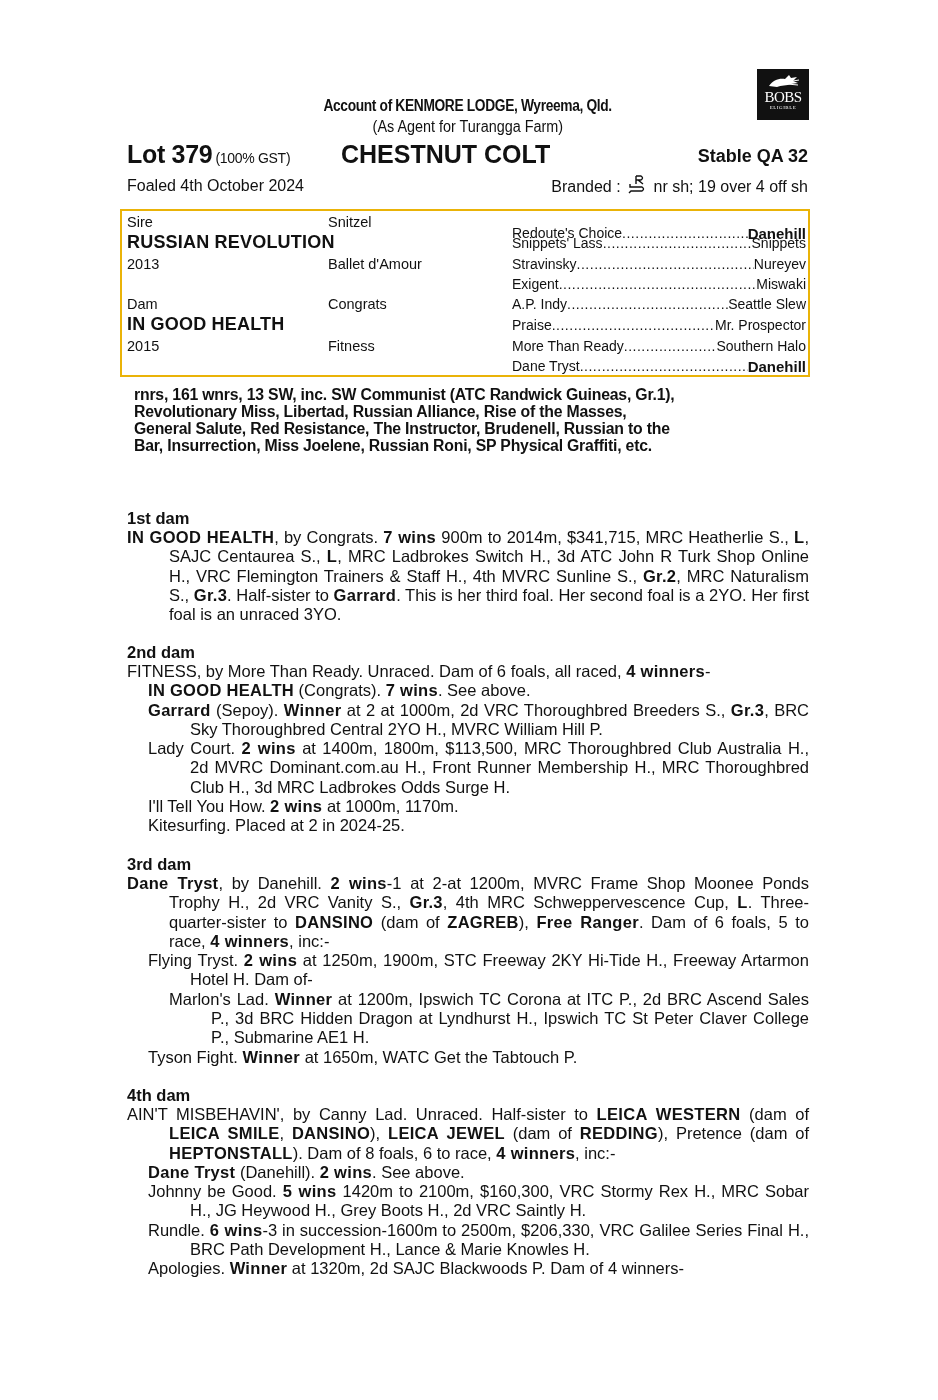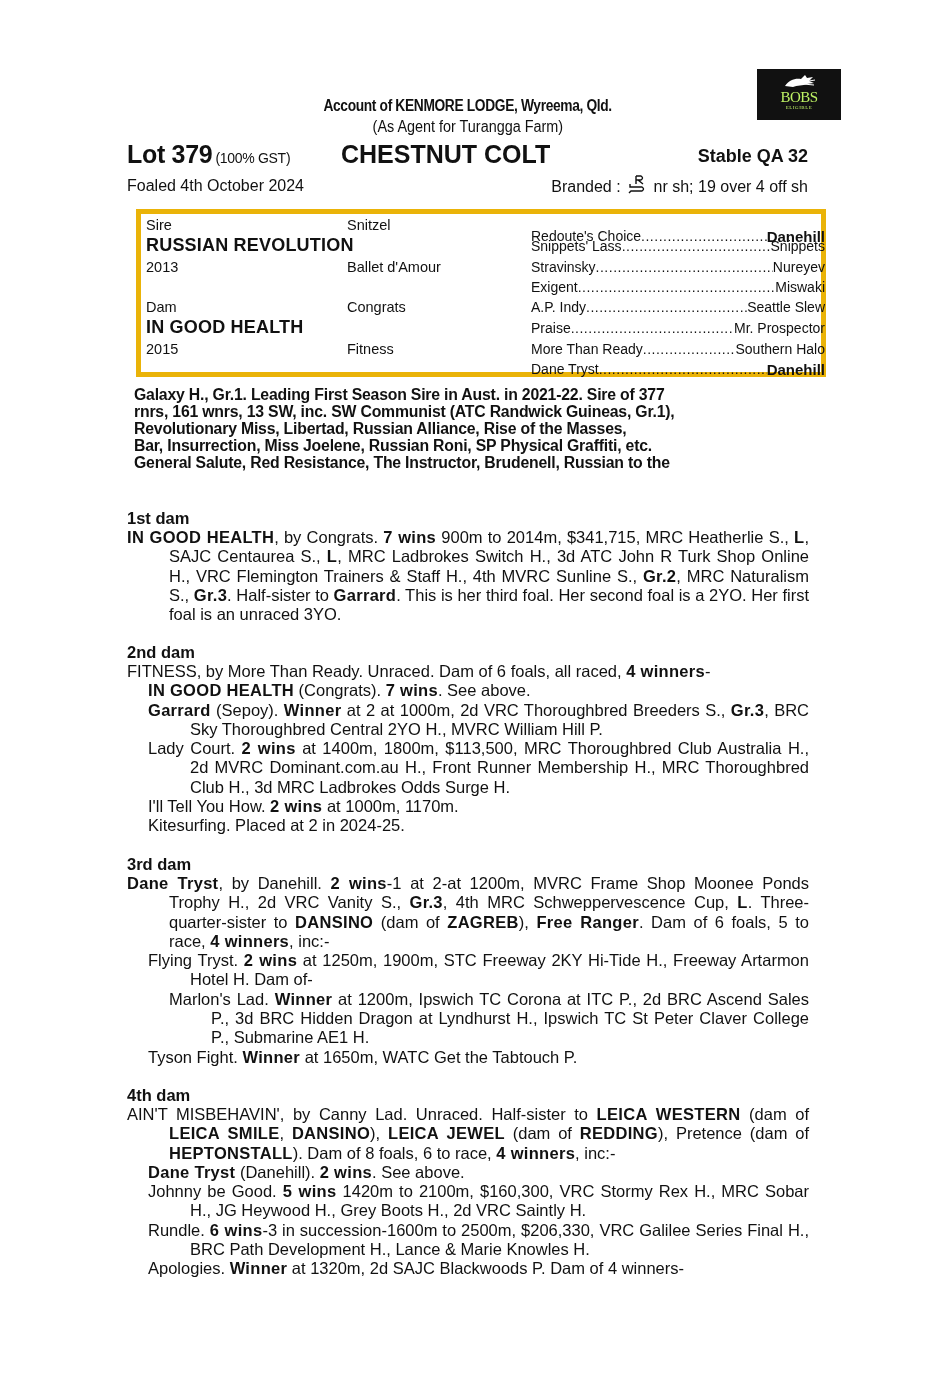--- a/index.html
+++ b/index.html
@@ -1,37 +1,37 @@
 <!DOCTYPE html>
 <html><head>
 <meta charset="utf-8">
 <style>
   html, body { margin: 0; padding: 0; background: #ffffff; }
   body { width: 938px; height: 1400px; position: relative; overflow: hidden; color: #111; font-family: "Liberation Sans", sans-serif; }
-  .logo { position: absolute; left: 757px; top: 69px; width: 84px; height: 51px; background: #111; color: #bef264; text-align: center; }
+  .logo { position: absolute; left: 757px; top: 69px; width: 52px; height: 51px; background: #111; color: #ffffff; text-align: center; }
   .logo .horse { display: block; margin: 3px auto 0; }
   .logo .bobs { font-family: "Liberation Serif", serif; font-size: 15px; line-height: 14px; letter-spacing: -0.5px; display: block; }
   .logo .elig { font-family: "Liberation Serif", serif; font-size: 5px; letter-spacing: 0.5px; display: block; line-height: 7px; }
 
   .vendor { position: absolute; top: 97px; left: 127px; width: 681px; text-align: center; font-weight: bold; font-size: 16px; letter-spacing: -0.4px; }
   .vendor span { display: inline-block; transform: scaleX(0.86); }
   .agent { position: absolute; top: 118px; left: 127px; width: 681px; text-align: center; font-size: 16px; }
   .agent span { display: inline-block; transform: scaleX(0.9); }
 
   .lotline { position: absolute; top: 140px; left: 127px; width: 681px; height: 30px; }
   .lot-label { position: absolute; left: 0; top: 0; font-weight: bold; font-size: 25px; letter-spacing: -0.3px; }
   .gst { font-size: 14px; font-weight: normal; margin-left: 3px; }
   .lot-title { position: absolute; left: 214px; top: 0; font-weight: bold; font-size: 25px; }
   .stable { position: absolute; right: 0; top: 6px; font-weight: bold; font-size: 18px; }
 
   .foaled { position: absolute; top: 177px; left: 127px; font-size: 16px; }
   .branded { position: absolute; top: 174px; right: 130px; font-size: 16px; white-space: nowrap; }
   .brand-mark { display: inline-block; vertical-align: -2px; margin: 0 2px; }
 
-  .pedigree { position: absolute; top: 209px; left: 120px; width: 690px; height: 168px; border: 5px solid #eab308; box-sizing: border-box; margin-left: 16px; }
+  .pedigree { position: absolute; top: 209px; left: 120px; width: 690px; height: 168px; border: 2px solid #eab308; box-sizing: border-box; }
   .ped-row { position: absolute; height: 20px; font-size: 14.5px; }
   .ped-bold { font-weight: bold; font-size: 18px; letter-spacing: 0.2px; }
   .gg { position: absolute; left: 390px; width: 294px; font-size: 14px; display: flex; }
   .gg .n { white-space: nowrap; }
   .gg .dots { flex: 1; overflow: hidden; white-space: nowrap; }
   .gg .dots::after { content: "............................................................................................................"; letter-spacing: 0.5px; }
   .gg .s { white-space: nowrap; }
   .gg .s.b { font-weight: bold; font-size: 15px; }
 
   .sire-para { position: absolute; top: 386px; left: 134px; width: 670px; font-weight: bold; font-size: 15.8px; line-height: 17px; text-align: justify; letter-spacing: -0.2px; }
@@ -128,25 +128,24 @@
       <span class="s">Southern Halo</span>
     </div>
   <div class="gg" style="top:147px;">
       <span class="n">Dane Tryst</span>
       <span class="dots"></span>
       <span class="s b">Danehill</span>
     </div>
 </div>
 
 <div class="sire-para">
-  <p class="ln">Galaxy H., Gr.1. Leading First Season Sire in Aust. in 2021-22. Sire of 377</p>
   <p class="ln">rnrs, 161 wnrs, 13 SW, inc. SW Communist (ATC Randwick Guineas, Gr.1),</p>
   <p class="ln">Revolutionary Miss, Libertad, Russian Alliance, Rise of the Masses,</p>
+  <p class="ln">General Salute, Red Resistance, The Instructor, Brudenell, Russian to the</p>
   <p class="ln">Bar, Insurrection, Miss Joelene, Russian Roni, SP Physical Graffiti, etc.</p>
-  <p class="ln">General Salute, Red Resistance, The Instructor, Brudenell, Russian to the</p>
 </div>
 
 <div class="sect" style="top:509px;">
   <h3>1st dam</h3>
   <div class="ln hang1"><span class="heavy">IN GOOD HEALTH</span><span>, by Congrats. </span><span class="heavy">7 wins</span><span> 900m to 2014m, $341,715, MRC Heatherlie S., </span><span class="heavy">L</span><span>, SAJC Centaurea S., </span><span class="heavy">L</span><span>, MRC Ladbrokes Switch H., 3d ATC John R Turk Shop Online H., VRC Flemington Trainers &amp; Staff H., 4th MVRC Sunline S., </span><span class="heavy">Gr.2</span><span>, MRC Naturalism S., </span><span class="heavy">Gr.3</span><span>. Half-sister to </span><span class="heavy">Garrard</span><span>. This is her third foal. Her second foal is a 2YO. Her first foal is an unraced 3YO.</span></div>
 </div>
 
 <div class="sect" style="top:643px;">
   <h3>2nd dam</h3>
   <div class="ln"><span>FITNESS, by More Than Ready. Unraced. Dam of 6 foals, all raced, </span><span class="heavy">4 winners</span><span>-</span></div>

